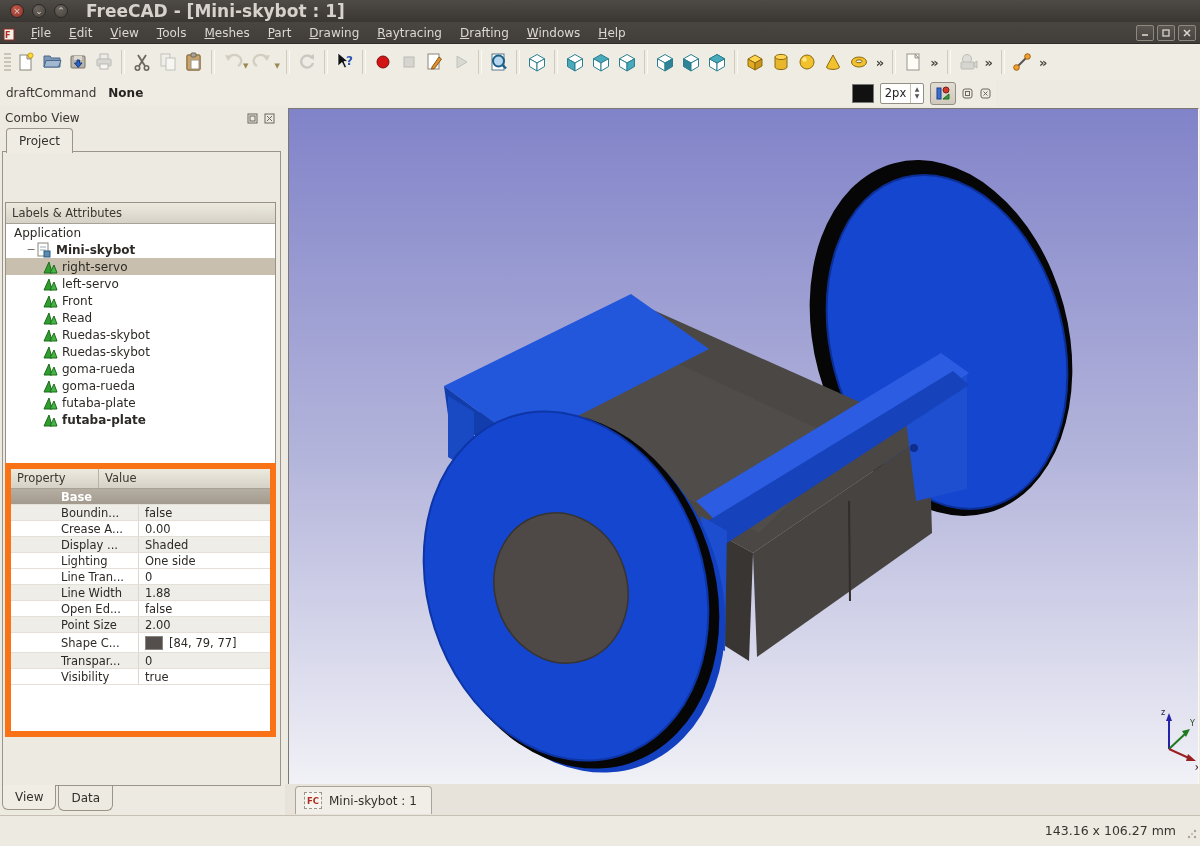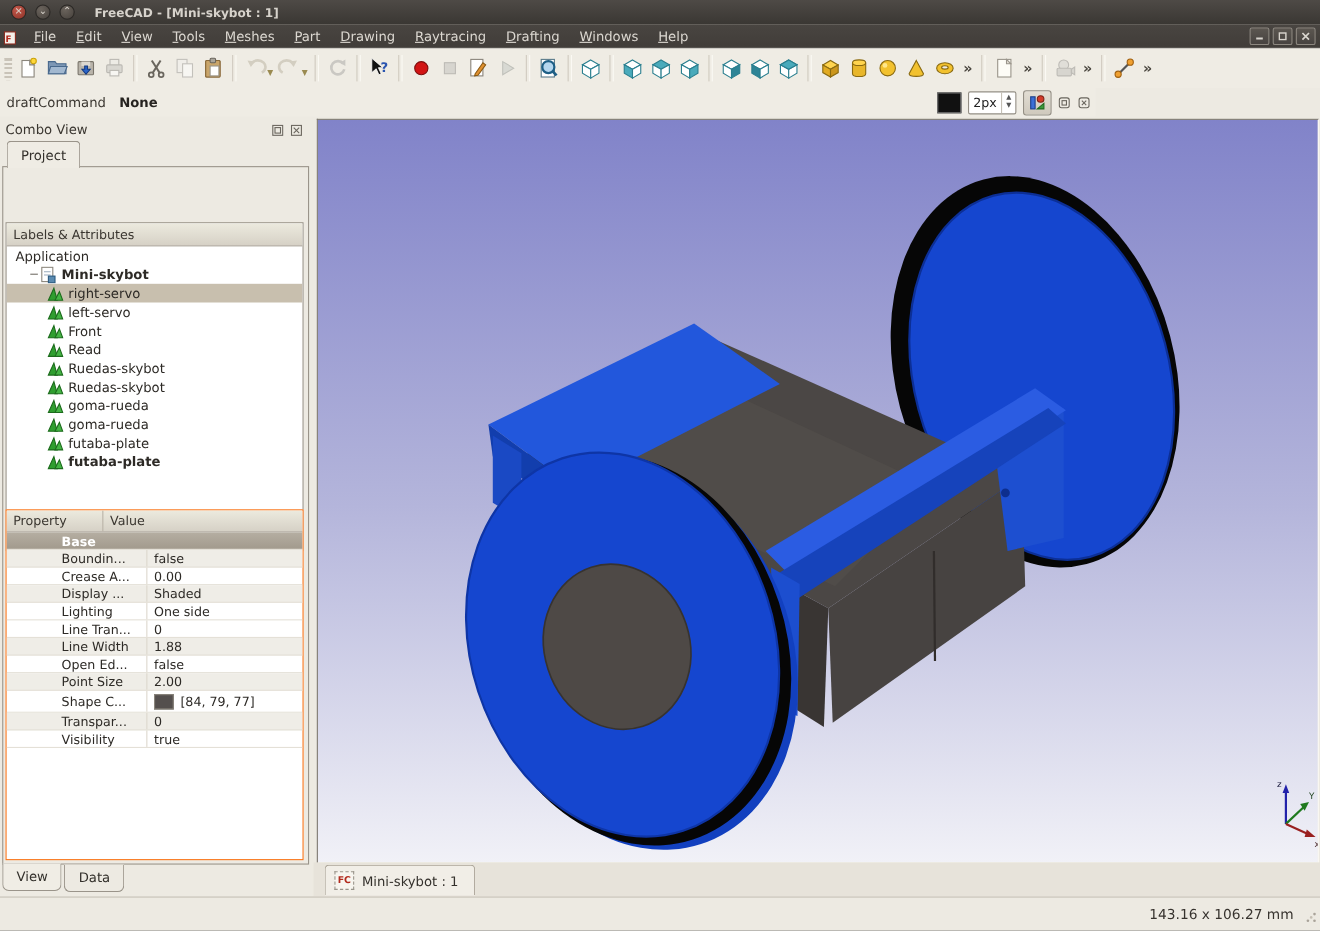--- a/index.html
+++ b/index.html
@@ -7,21 +7,21 @@
        font-family:"DejaVu Sans","Liberation Sans",sans-serif;overflow:hidden;
        -webkit-font-smoothing:antialiased;}
   
   .titlebar{position:absolute;left:0;top:0;width:1200px;height:22px;
     background:linear-gradient(#4e4a46,#3a3733);display:flex;align-items:center;}
   .winbtn{width:14px;height:14px;border-radius:50%;margin-left:8px;
     display:flex;align-items:center;justify-content:center;font-size:9px;line-height:1;
     color:#d8d3cb;border:1px solid #2b2825;box-sizing:border-box;}
   .winbtn.close{background:radial-gradient(circle at 35% 30%,#c4574a,#8c3328);margin-left:10px;}
   .winbtn.minimize,.winbtn.maximize{background:radial-gradient(circle at 35% 30%,#6b645d,#46413c);}
-  .title-text{color:#d7d3cc;font-weight:bold;font-size:11px;margin-left:18px;}
+  .title-text{color:#d7d3cc;font-weight:bold;font-size:17px;margin-left:18px;}
   
   .menubar{position:absolute;left:0;top:22px;width:1200px;height:22px;
     background:linear-gradient(#494541,#413d39);display:flex;align-items:center;
     border-bottom:1px solid #2e2b28;box-sizing:border-box;}
   .mdi-doc-icon{width:13px;height:13px;margin:0 6px 0 3px;position:relative;}
   .menu-item{color:#dcd8d1;font-size:12px;padding:2px 9px;}
   .menu-item u{text-decoration:underline;}
   .mdi-ctrls{margin-left:auto;display:flex;gap:3px;margin-right:4px;}
   .mdi-ctrl{width:16px;height:14px;border:1px solid #8d8880;border-radius:2px;
     background:linear-gradient(#5b5650,#474340);display:flex;align-items:center;justify-content:center;}
@@ -67,22 +67,22 @@
   .tree-header{height:20px;background:linear-gradient(#eceade,#d6d1c6);
     border-bottom:1px solid #a8a296;font-size:11.5px;color:#3a3630;
     display:flex;align-items:center;padding-left:6px;}
   .tree-row{height:17px;display:flex;align-items:center;font-size:12px;color:#2d2a26;position:relative;}
   .tree-row.selected{background:#c8bfae;}
   .tree-row .lbl{margin-left:4px;white-space:nowrap;}
   .tree-row.bold .lbl{font-weight:bold;}
   .expander{width:10px;font-size:11px;color:#6a665e;text-align:center;}
   .ticon{width:16px;height:16px;flex:none;}
   
-  .prop-box{position:absolute;left:2px;top:311px;width:271px;height:319px;background:#fff;
-    border:1px solid #f97316;box-sizing:border-box;overflow:hidden;font-size:11.5px;}
+  .prop-box{position:absolute;left:2px;top:311px;width:271px;height:274px;background:#fff;
+    border:6px solid #f97316;box-sizing:border-box;overflow:hidden;font-size:11.5px;}
   .prop-header{height:19px;background:linear-gradient(#eceade,#d6d1c6);
     border-bottom:1px solid #a8a296;display:flex;color:#3a3630;}
   .prop-header .c1{width:88px;padding-left:6px;line-height:19px;border-right:1px solid #b9b3a7;box-sizing:border-box;}
   .prop-header .c2{padding-left:6px;line-height:19px;}
   .prop-row{display:flex;height:15px;border-bottom:1px solid #e4e0d7;color:#2d2a26;padding-left:40px;}
   .prop-row.tall{height:19px;}
   .prop-row.stripe{background:#efede7;}
   .prop-row .c1{width:88px;padding-left:10px;line-height:inherit;border-right:1px solid #ddd8cd;
      box-sizing:border-box;white-space:nowrap;overflow:hidden;display:flex;align-items:center;}
   .prop-row .c2{padding-left:6px;display:flex;align-items:center;gap:6px;white-space:nowrap;}

